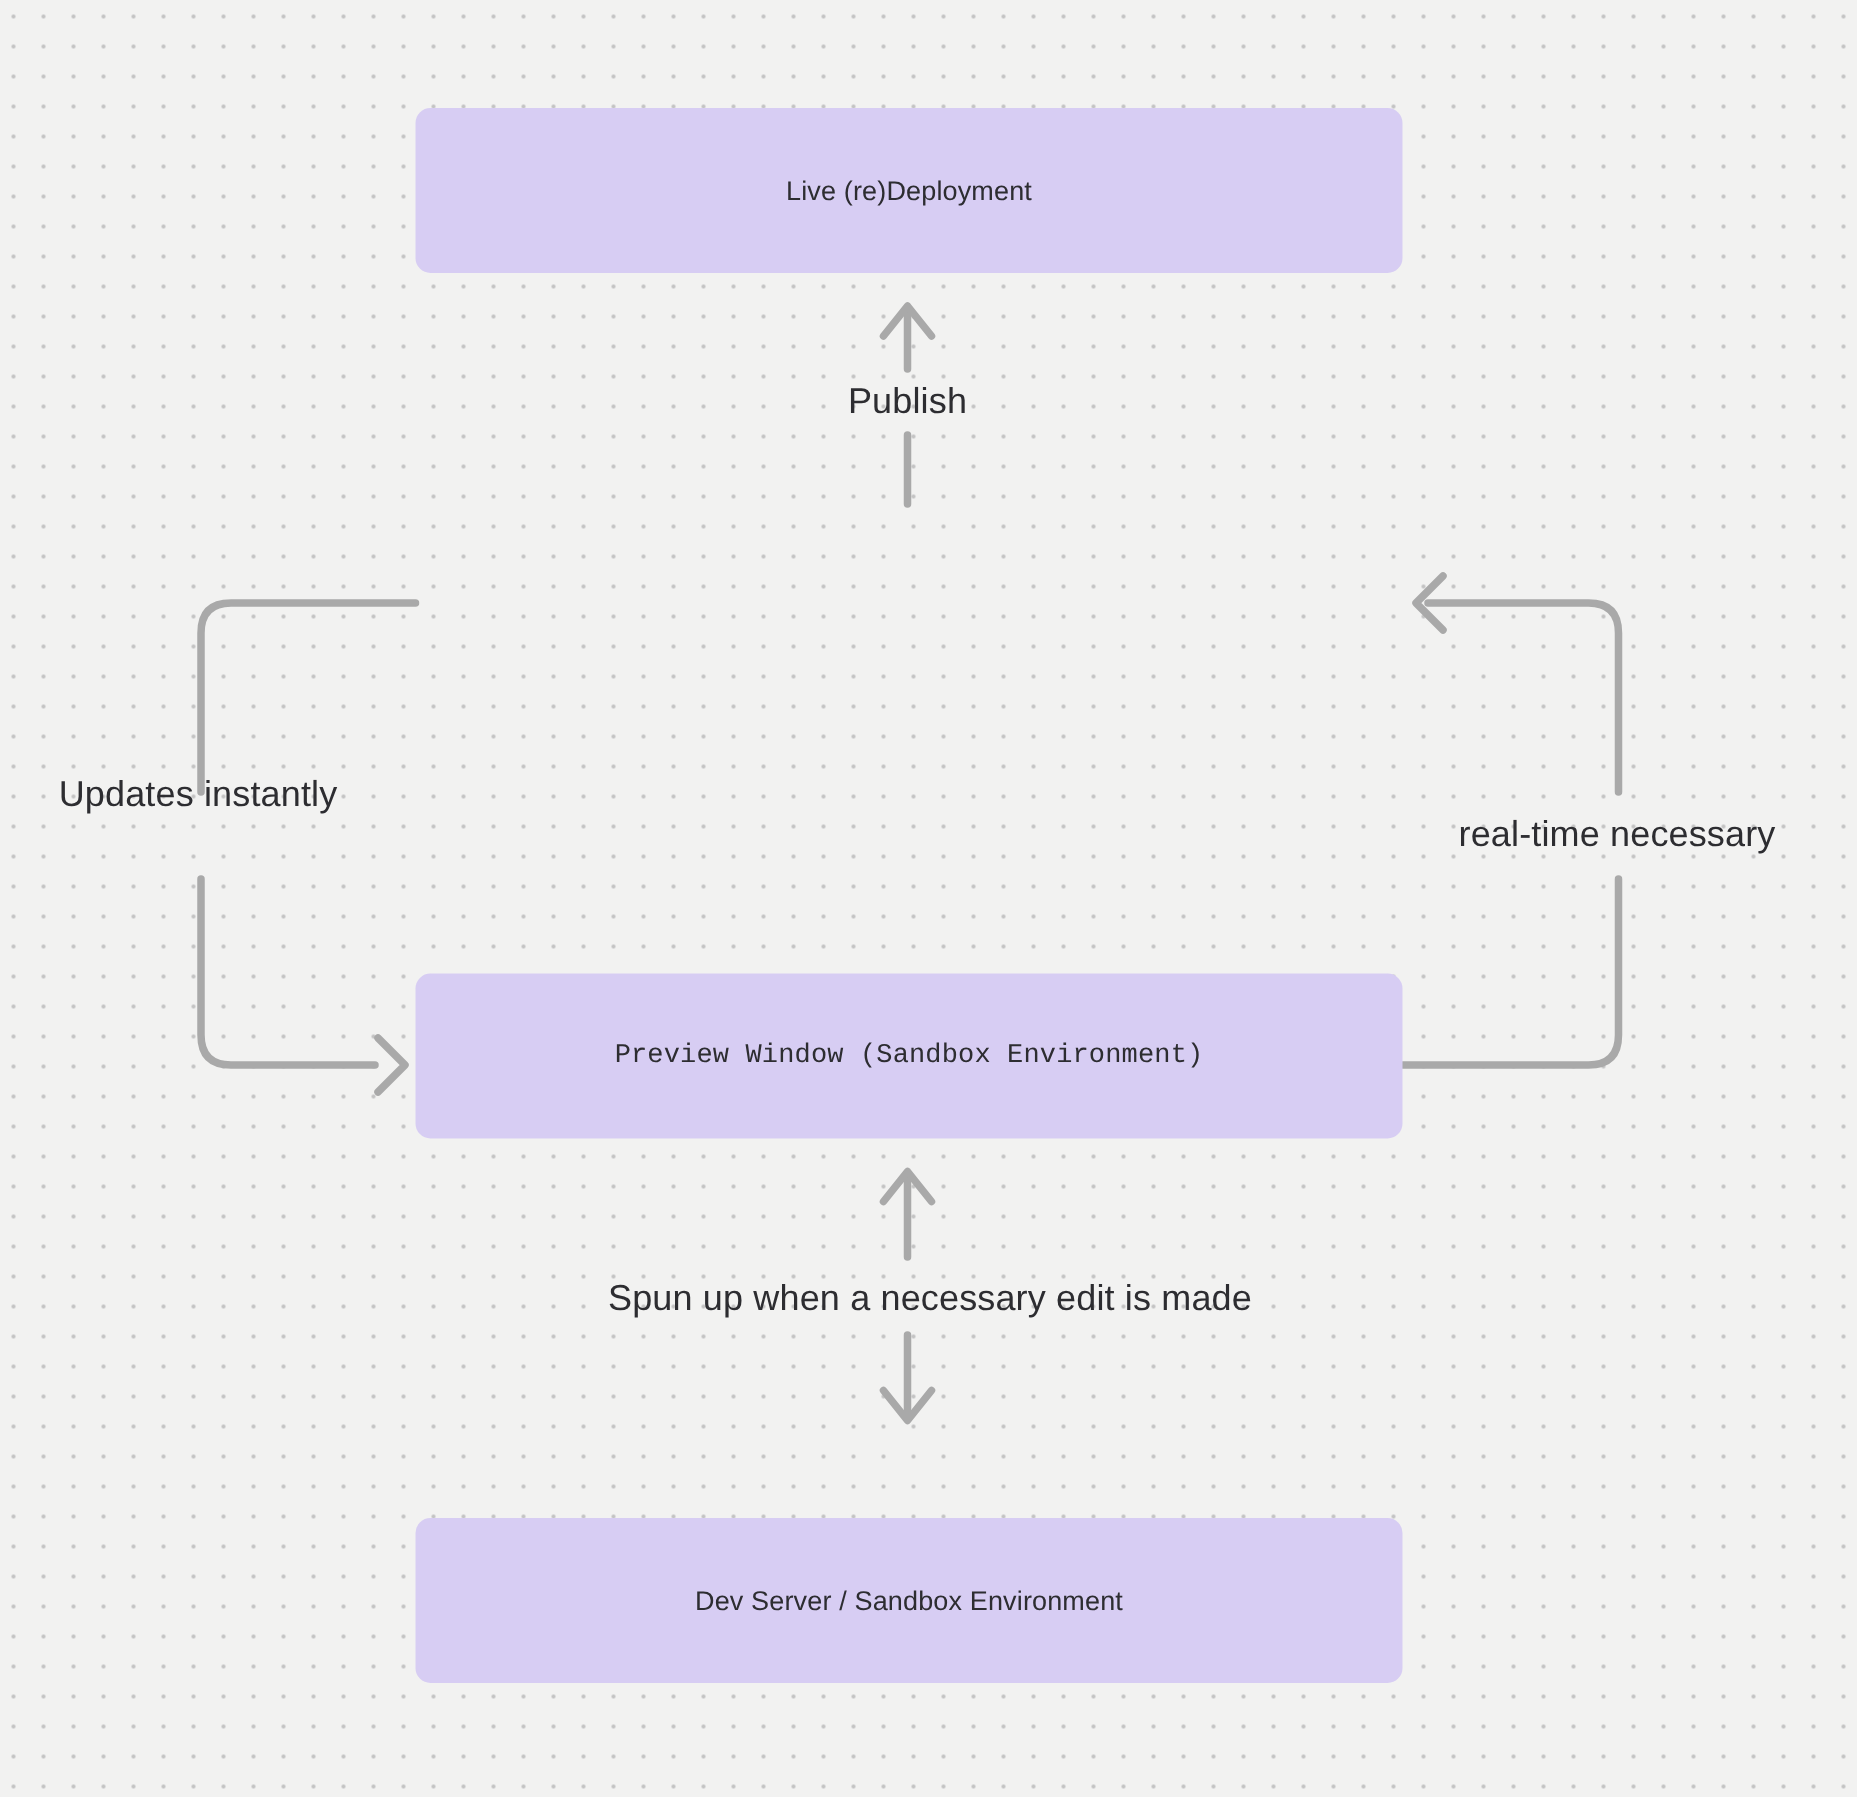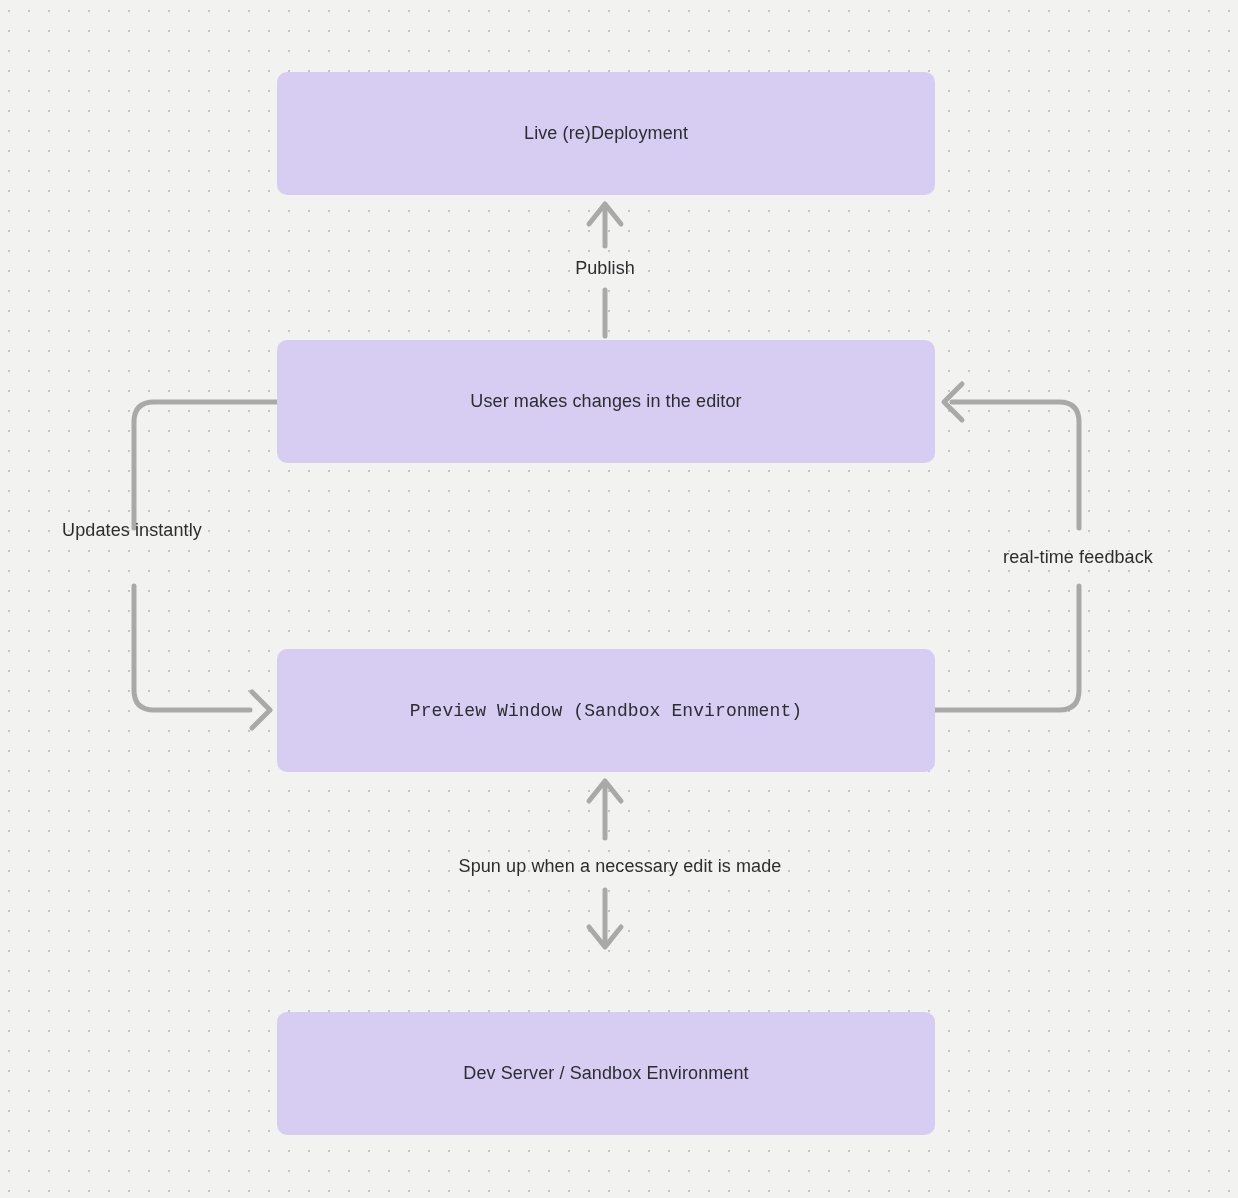--- a/index.html
+++ b/index.html
@@ -34,38 +34,38 @@
     fill:none;
     stroke:var(--connector);
     stroke-width:5;
     stroke-linecap:round;
     stroke-linejoin:round;
   }
   .node{
     position:absolute;
     left:277px;
     width:658px;
-    height:123px;
+    height:110px;
     background:var(--node-fill);
     border-radius:10px;
     display:flex;
     align-items:center;
     justify-content:center;
     box-sizing:border-box;
   }
   .node-label{
     font-size:18px;
     color:var(--text);
     text-align:center;
     letter-spacing:.1px;
   }
   .edge-label{
     position:absolute;
     transform:translate(-50%,-50%);
-    font-size:18px;
+    font-size:24px;
     color:var(--text);
     white-space:nowrap;
     letter-spacing:.1px;
   }
   .node-live{top:72px;}
   .node-editor{top:340px;}
   .node-preview{top:649px;font-family:Liberation Mono, monospace;}
   .node-devserver{top:1012px;}
   .label-publish{left:605px;top:268px;}
   .label-updates{left:132px;top:530px;}
@@ -102,33 +102,30 @@
       <path d="M589 801 L605 781 L621 801"></path>
       <path d="M605 890 V945"></path>
       <path d="M589 927 L605 947 L621 927"></path>
     </g>
   </svg>
 
   <div class="node node-live">
     <span class="node-label">Live (re)Deployment</span>
   </div>
 
-  <div class="node node-editor">
-    <span class="node-label">User makes changes in the editor</span>
-  </div>
 
   <div class="node node-preview">
     <span class="node-label">Preview Window (Sandbox Environment)</span>
   </div>
 
   <div class="node node-devserver">
     <span class="node-label">Dev Server / Sandbox Environment</span>
   </div>
 
   <div class="edge-label label-publish">Publish</div>
 
   <div class="edge-label label-updates">Updates instantly</div>
 
-  <div class="edge-label label-feedback">real-time feedback</div>
+  <div class="edge-label label-feedback">real-time necessary</div>
 
   <div class="edge-label label-spunup">Spun up when a necessary edit is made</div>
 
 </div>
 
 </body></html>

